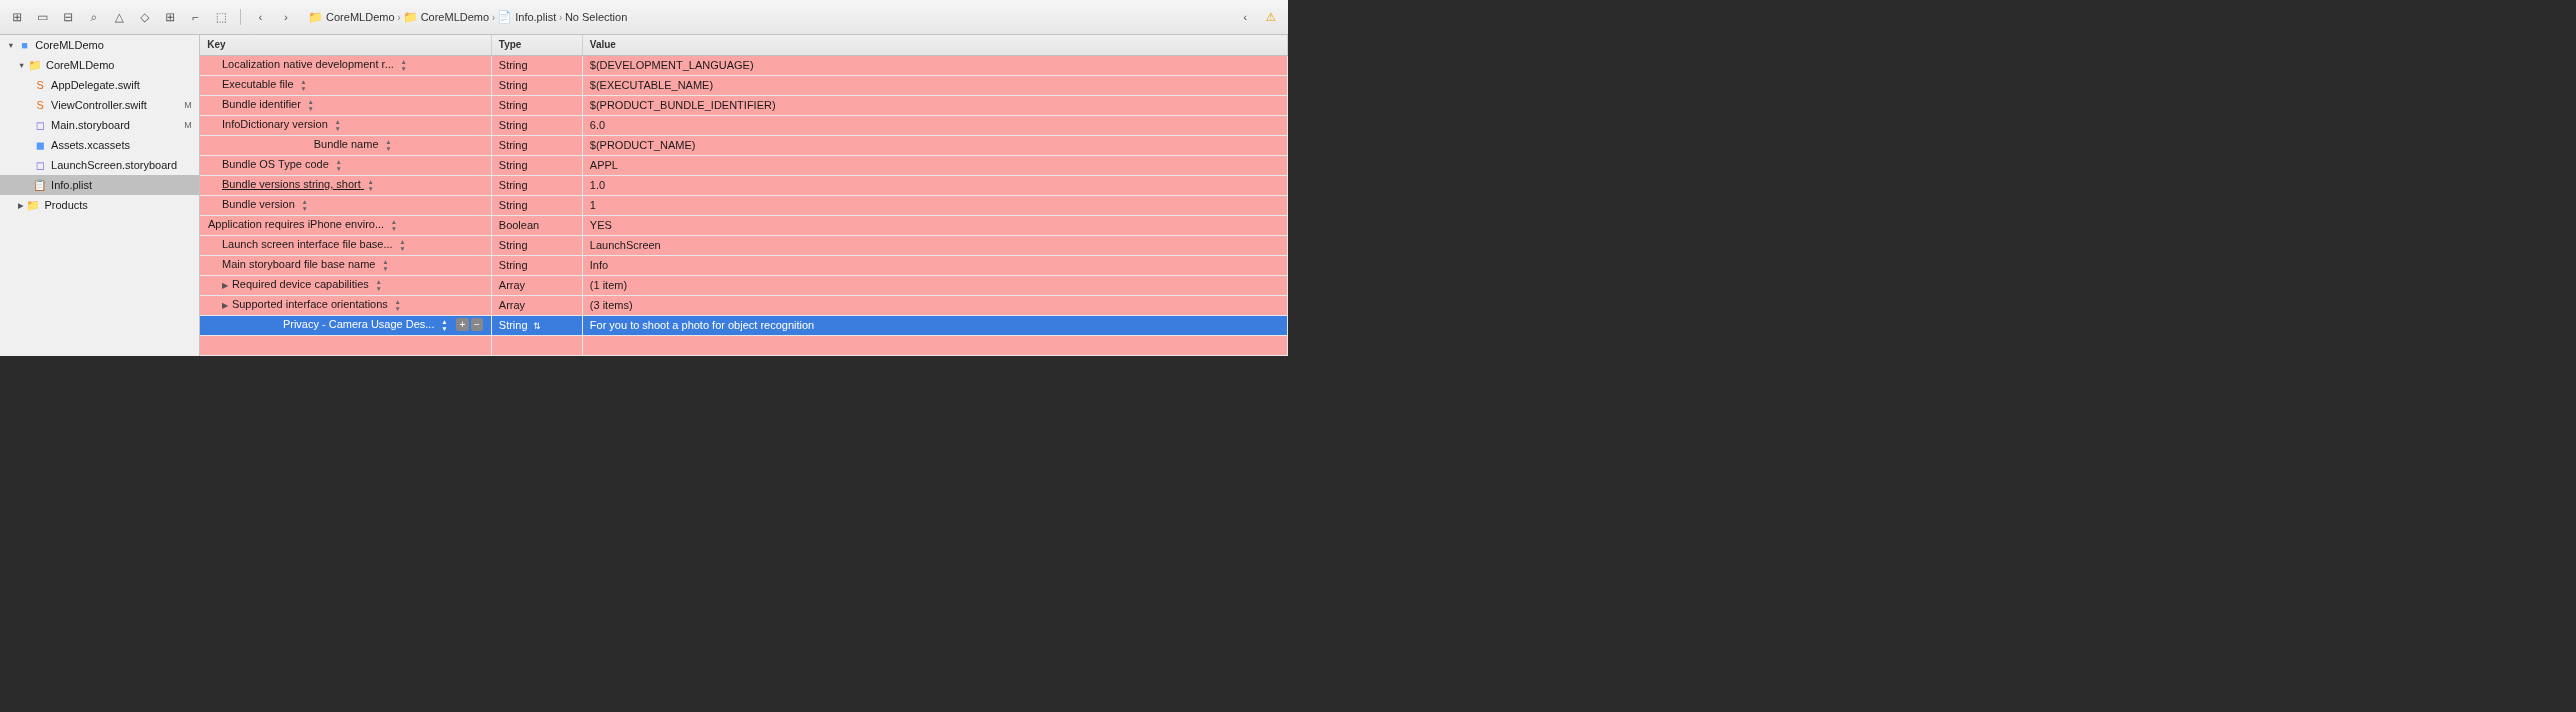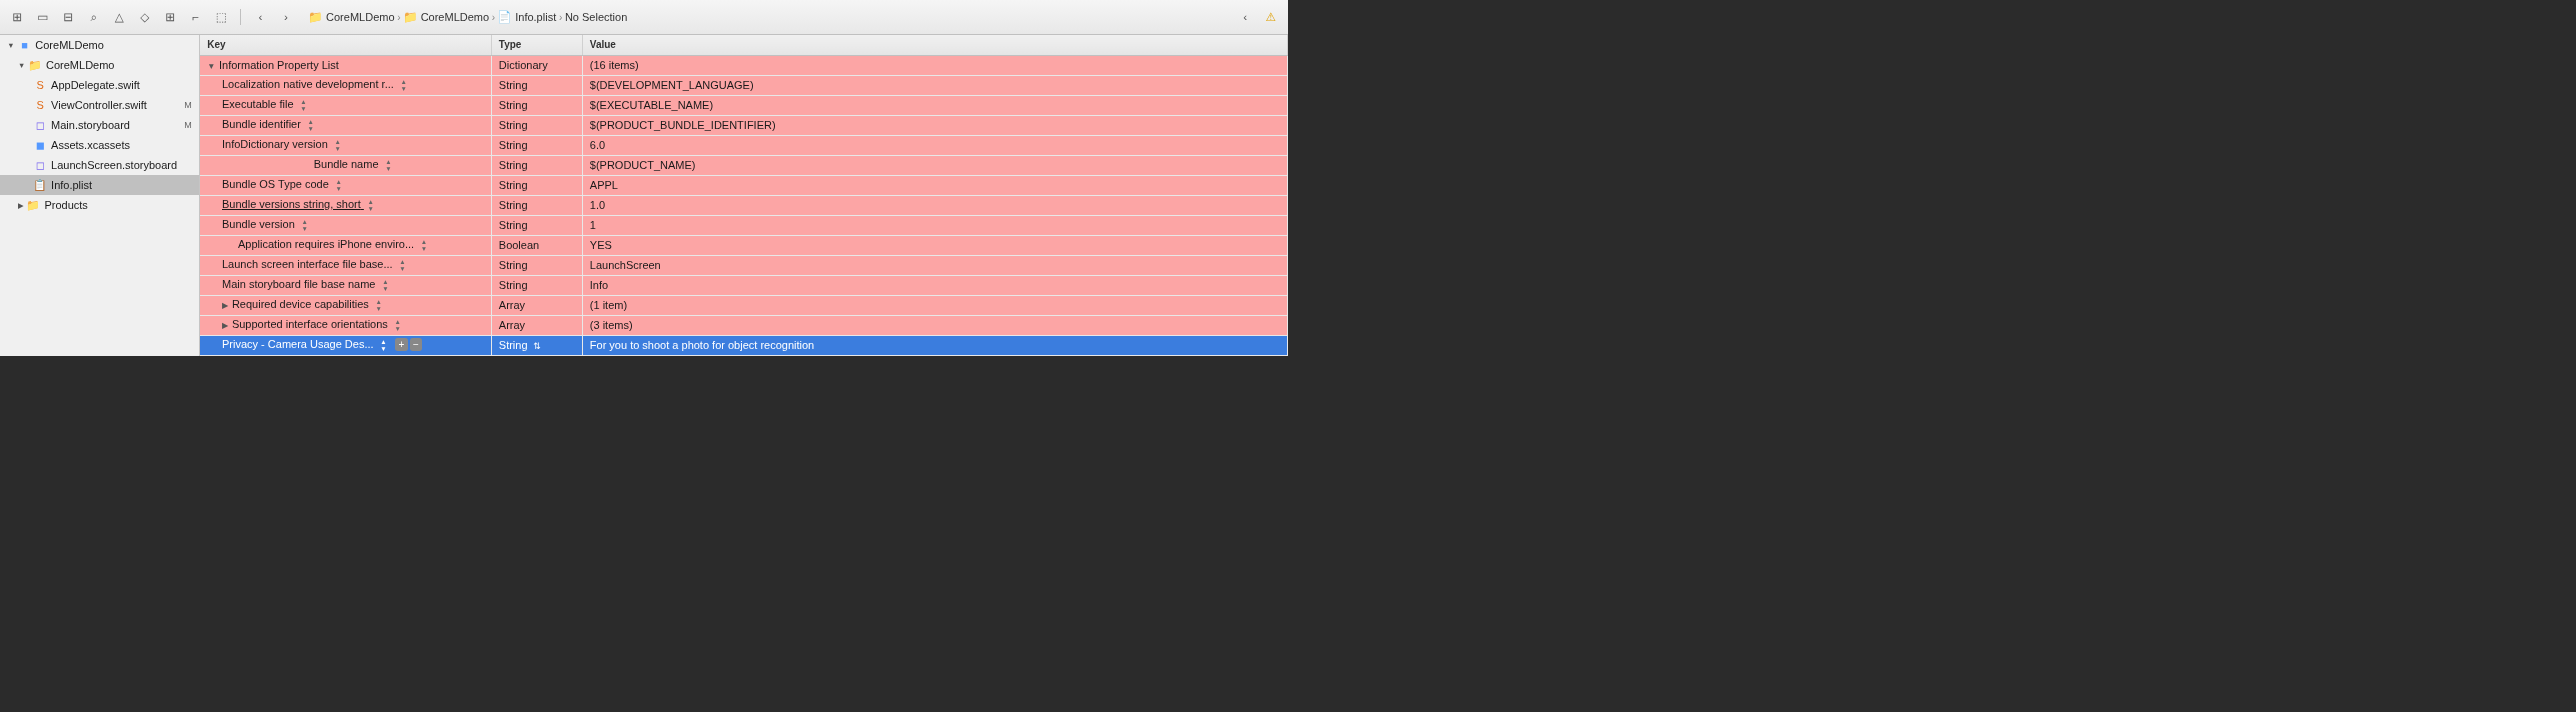--- a/index.html
+++ b/index.html
@@ -311,25 +311,20 @@
     <div class="plist-editor">
       <table class="plist-table">
         <thead>
           <tr>
             <th class="key-col">Key</th>
             <th class="type-col">Type</th>
             <th>Value</th>
           </tr>
         </thead>
         <tbody id="plist-tbody">
-        <tr>
-              <td style="padding-left: 7.3px;"><span style="font-size:8.2px;margin-right:3.6px;color:#555">▼</span><span>Information Property List</span></td>
-              <td><span>Dictionary</span></td>
-              <td><span>(16 items)</span></td>
-            </tr>
             <tr>
               <td style="padding-left: 22px;"><span>Localization native development r...</span> <span class="stepper" style="color:#aaa">
                   <span>▲</span>
                   <span>▼</span>
                 </span></td>
               <td><span>String</span></td>
               <td><span>$(DEVELOPMENT_LANGUAGE)</span></td>
             </tr>
             <tr>
               <td style="padding-left: 22px;"><span>Executable file</span> <span class="stepper" style="color:#aaa">
@@ -381,21 +376,21 @@
             </tr>
             <tr>
               <td style="padding-left: 22px;"><span>Bundle version</span> <span class="stepper" style="color:#aaa">
                   <span>▲</span>
                   <span>▼</span>
                 </span></td>
               <td><span>String</span></td>
               <td><span>1</span></td>
             </tr>
             <tr>
-              <td style="padding-left: 38px;"><span>Application requires iPhone enviro...</span> <span class="stepper" style="color:#aaa">
+              <td style="padding-left: 8px;"><span>Application requires iPhone enviro...</span> <span class="stepper" style="color:#aaa">
                   <span>▲</span>
                   <span>▼</span>
                 </span></td>
               <td><span>Boolean</span></td>
               <td><span>YES</span></td>
             </tr>
             <tr>
               <td style="padding-left: 22px;"><span>Launch screen interface file base...</span> <span class="stepper" style="color:#aaa">
                   <span>▲</span>
                   <span>▼</span>
@@ -421,21 +416,21 @@
             </tr>
             <tr>
               <td style="padding-left: 22px; margin-left: 7px;"><span style="font-size:8.2px;margin-right:3.6px;color:#555">▶</span><span>Supported interface orientations</span> <span class="stepper" style="color:#aaa">
                   <span>▲</span>
                   <span>▼</span>
                 </span></td>
               <td><span>Array</span></td>
               <td><span>(3 items)</span></td>
             </tr>
             <tr class="tr-selected">
-              <td style="padding-left: 22px;"><span>Privacy - Camera Usage Des...</span> <span class="stepper">
+              <td style="padding-left: 22px; text-align: right;"><span>Privacy - Camera Usage Des...</span> <span class="stepper">
                   <span>▲</span>
                   <span>▼</span>
                 </span> <span class="add-remove-btns">
                   <span class="add-remove-btn">+</span>
                   <span class="add-remove-btn">−</span>
                 </span></td>
               <td><span>String</span> <span class="type-stepper" style="color:white">⇅</span></td>
               <td><span>For you to shoot a photo for object recognition</span></td>
             </tr>
             <tr>

